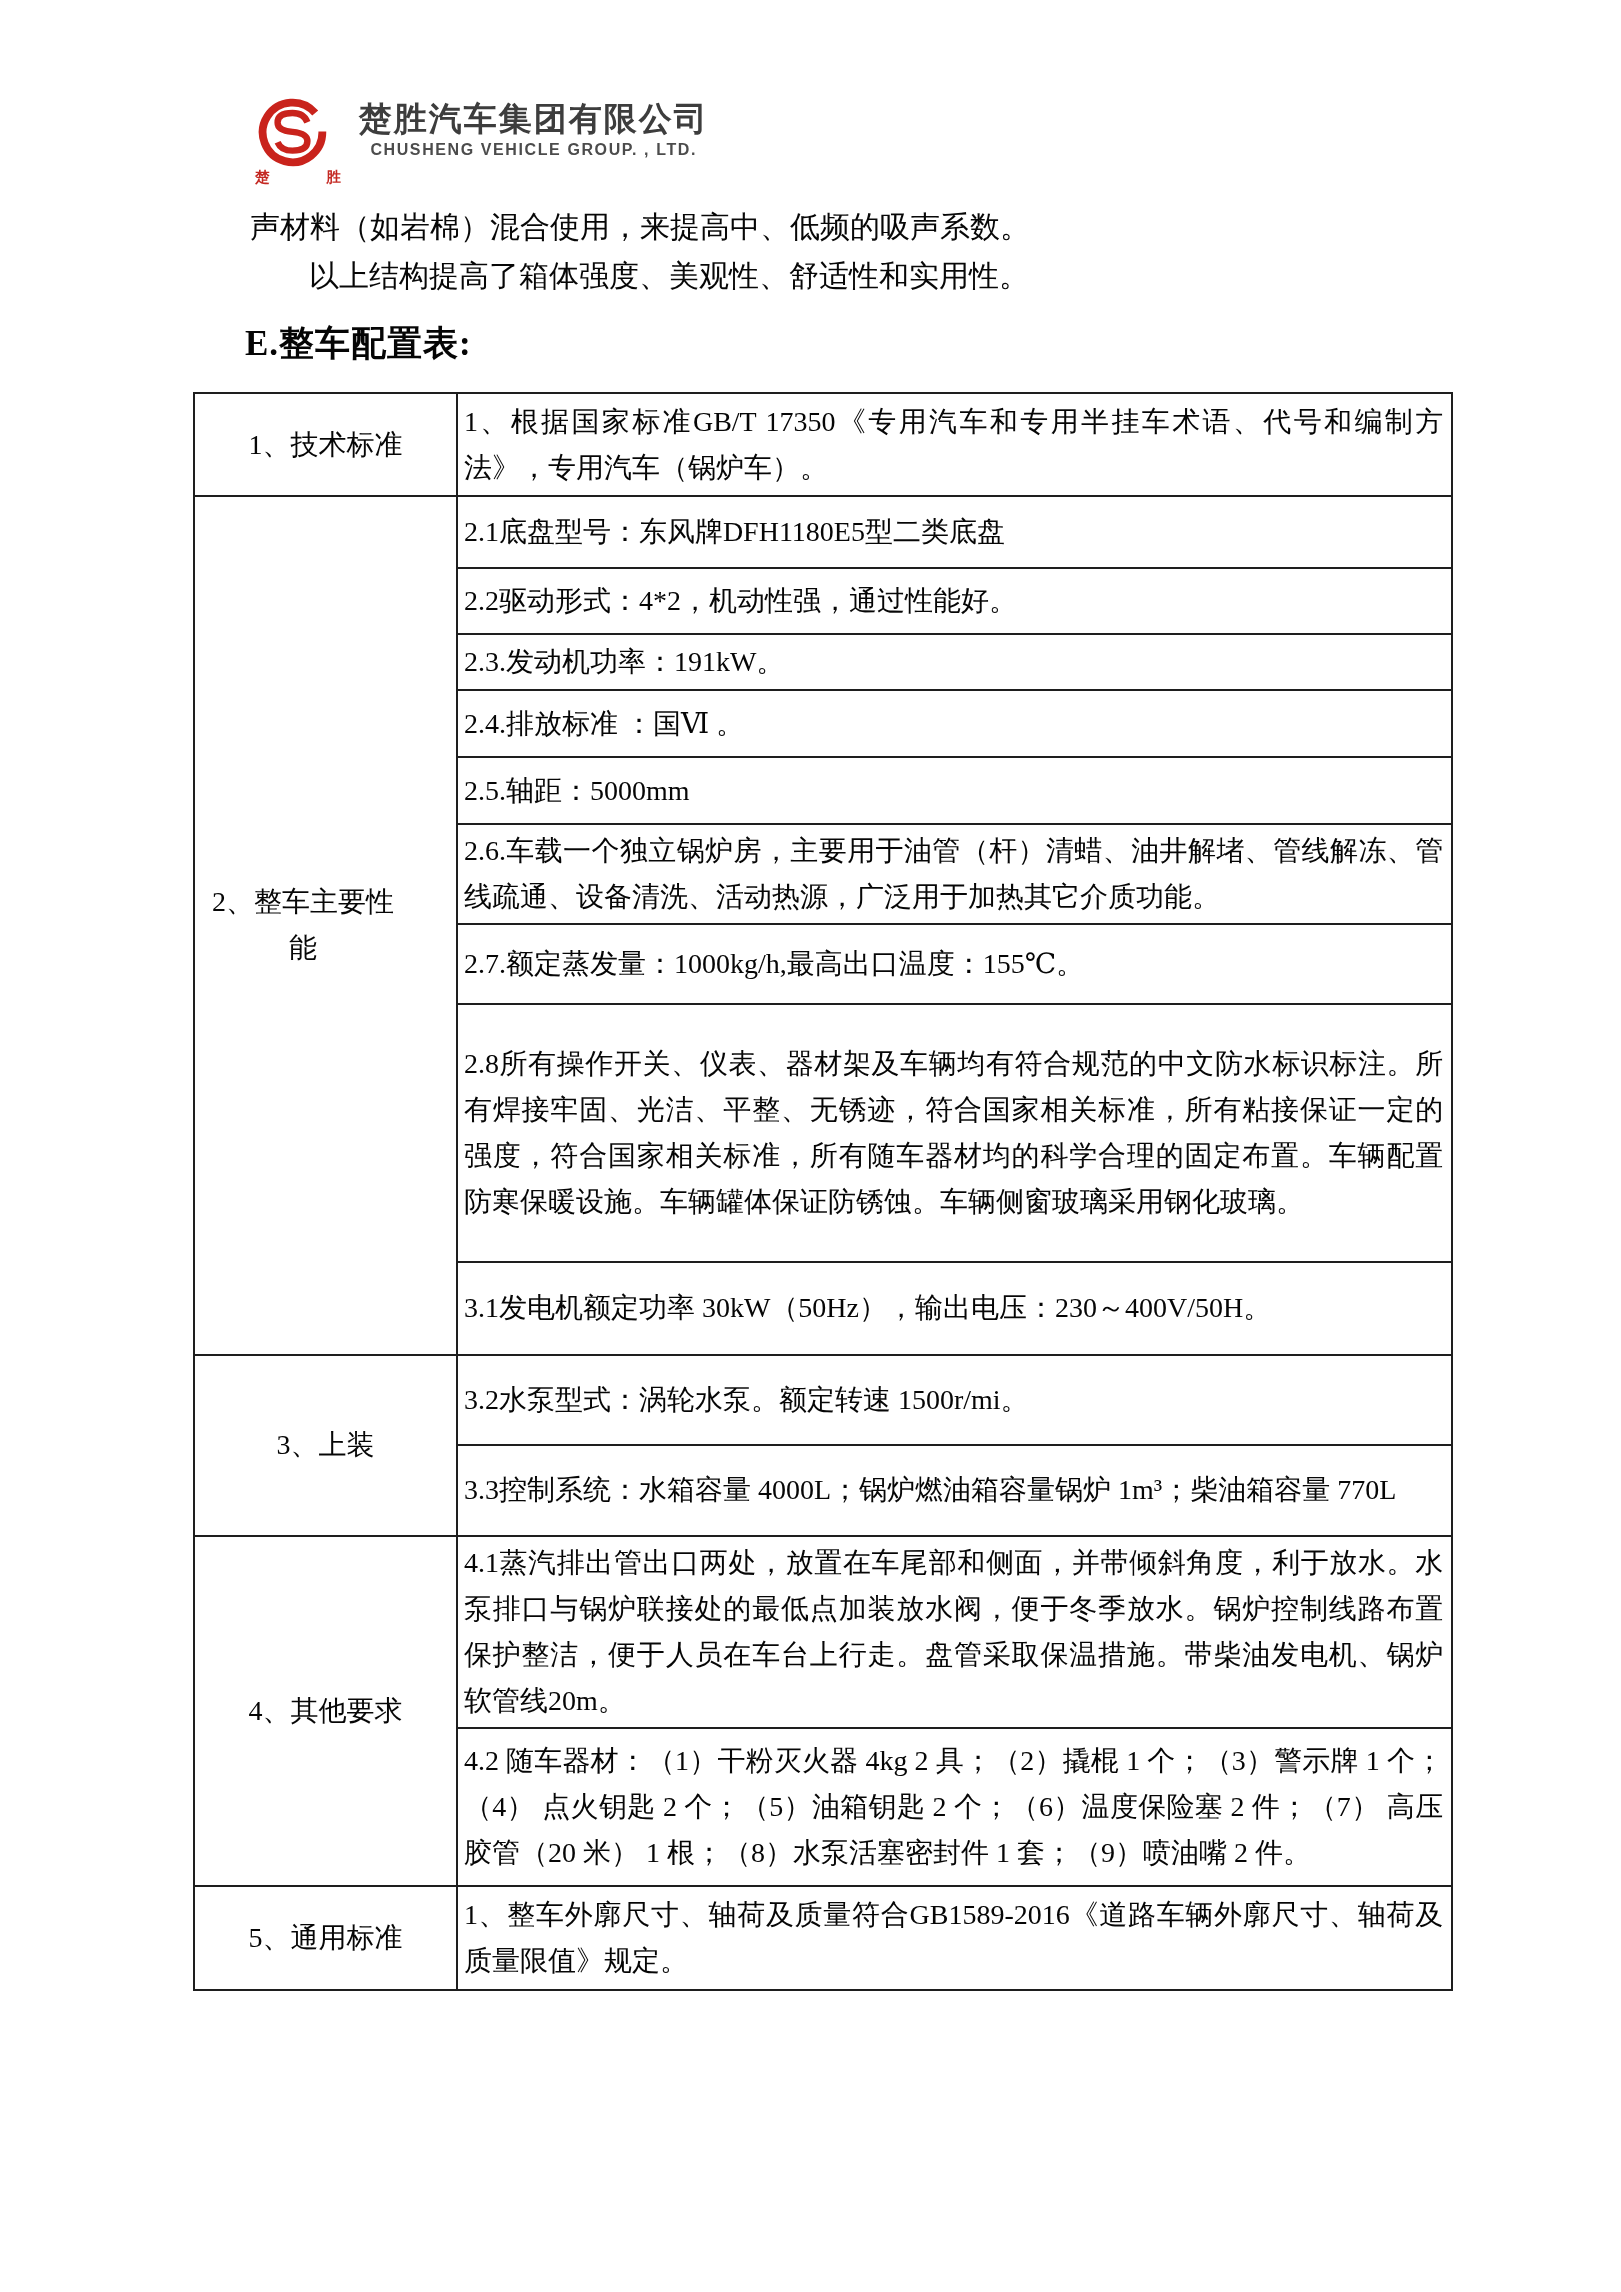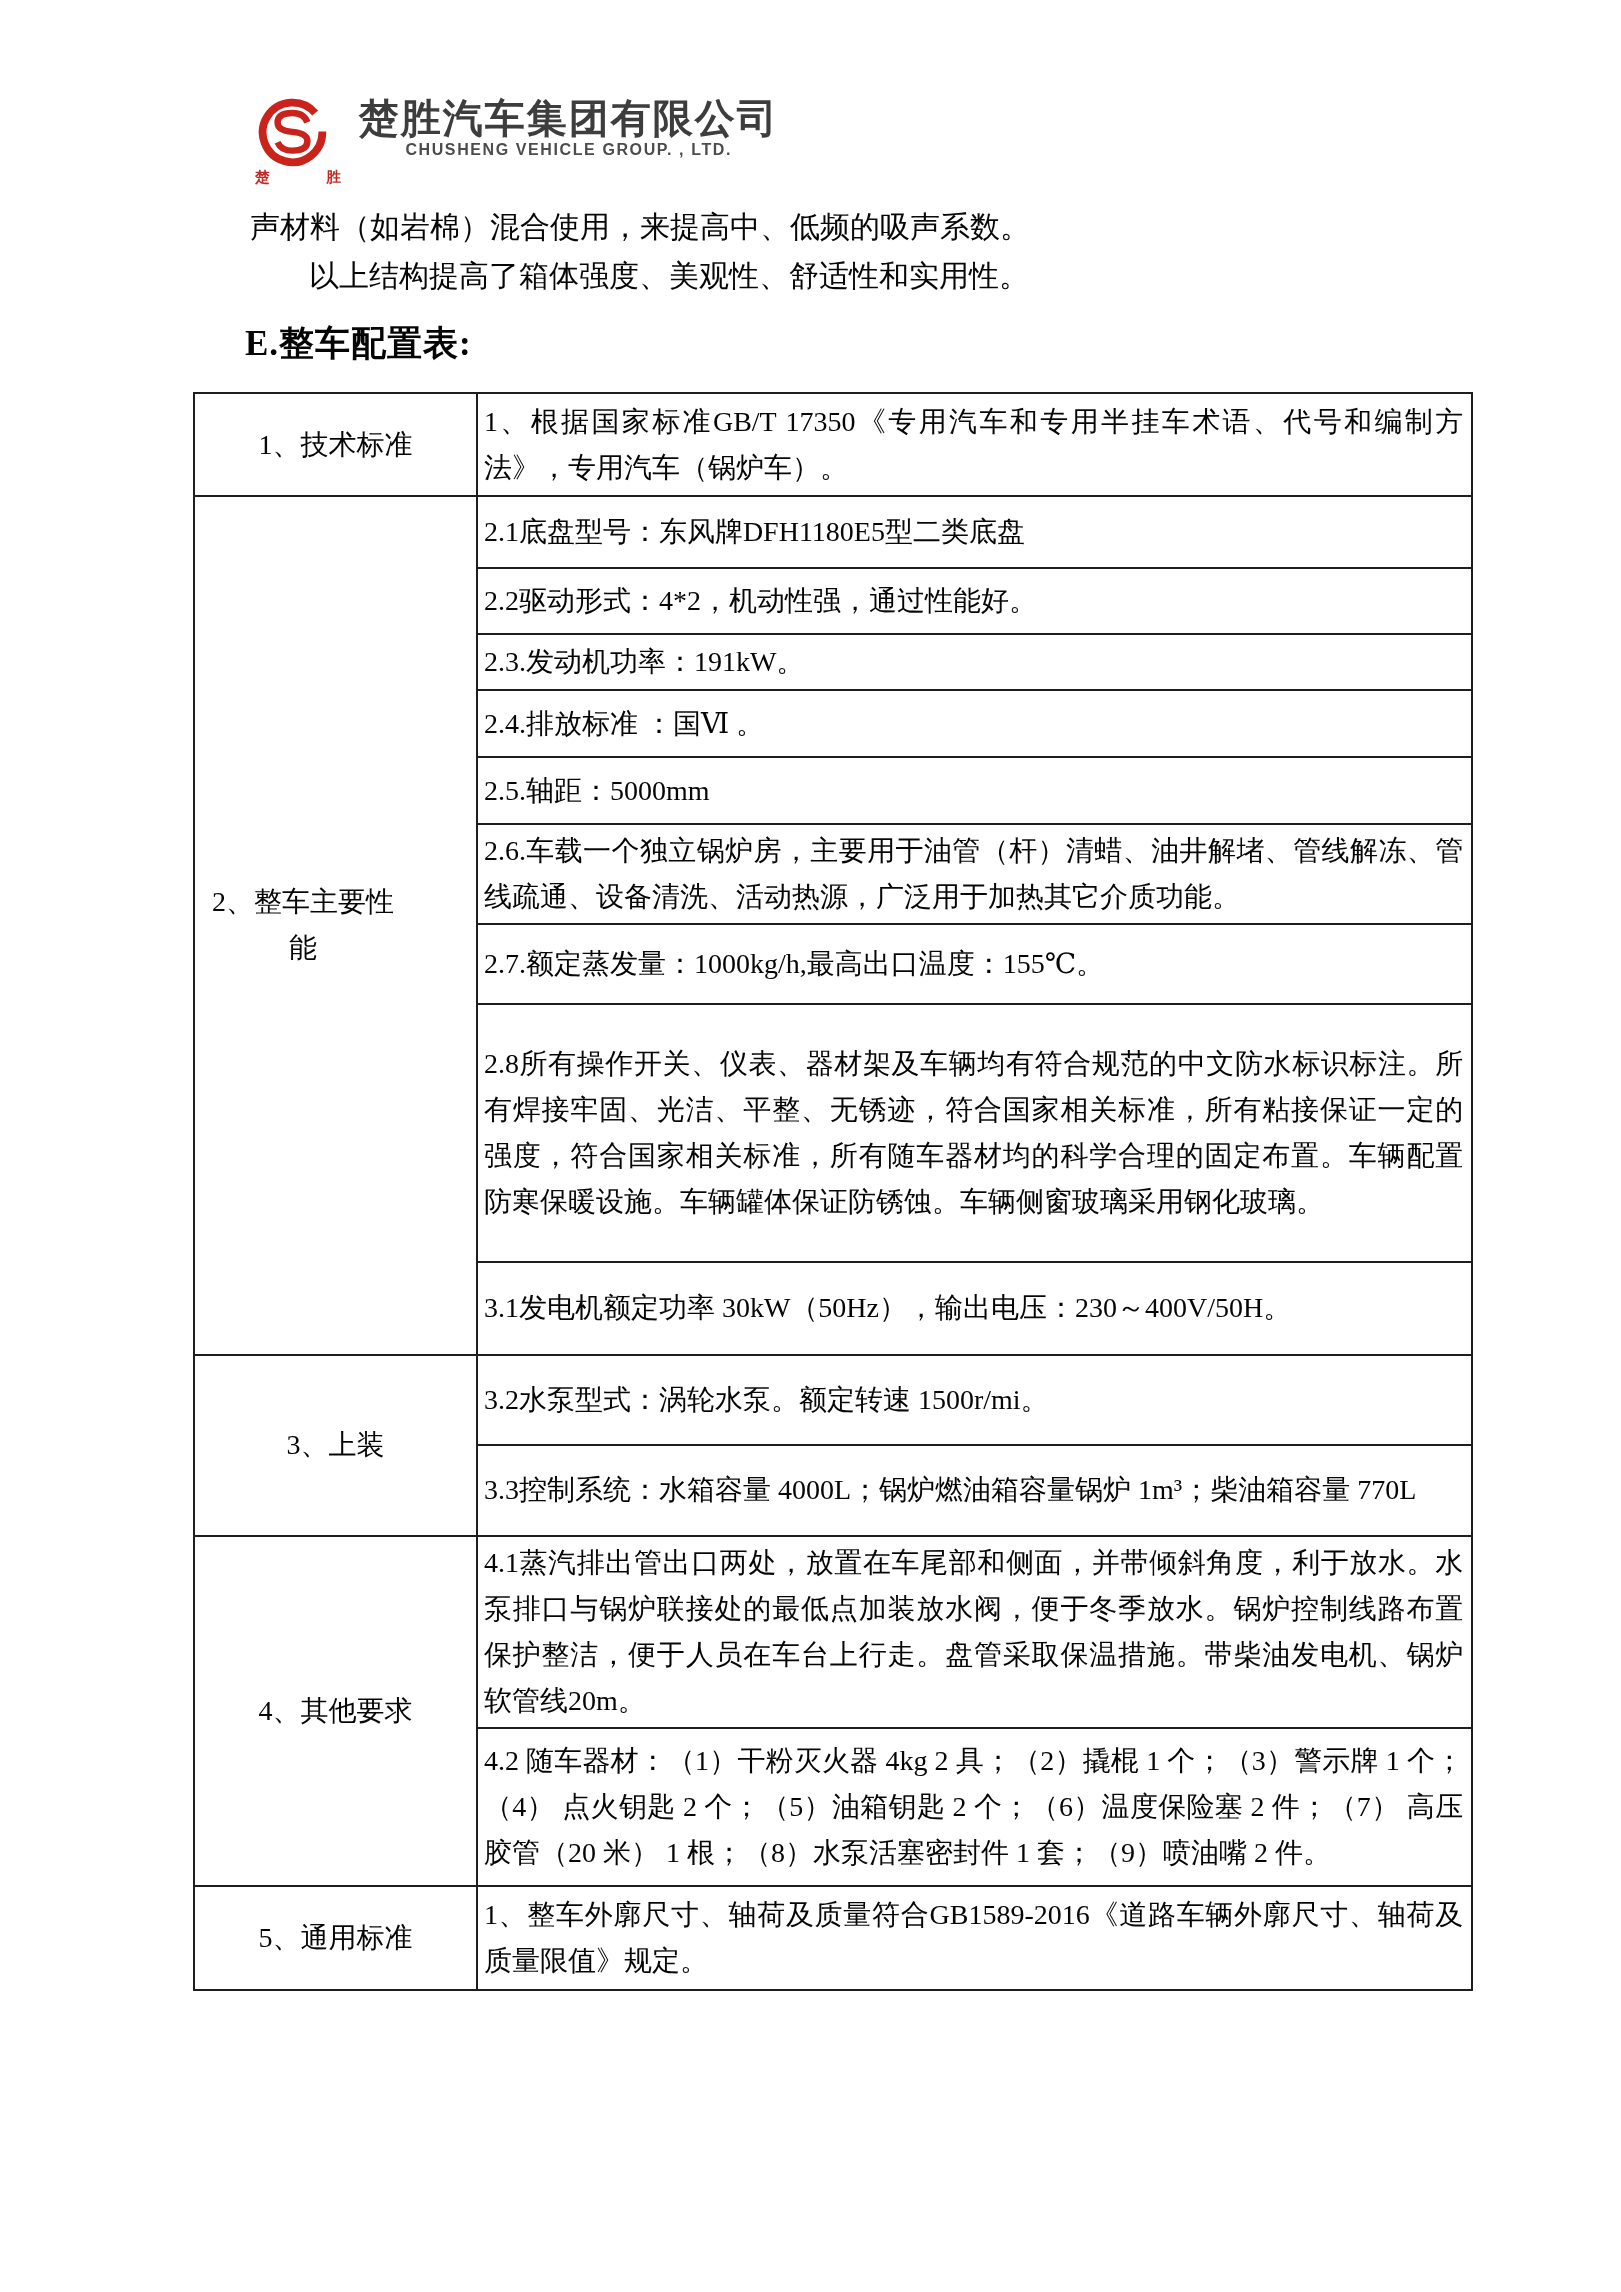--- a/index.html
+++ b/index.html
@@ -11,39 +11,39 @@
     color:#000;
   }
   
   .company-header{position:absolute;top:96px;left:255px;display:flex;align-items:flex-start;}
   .logo-wrap{width:90px;position:relative;}
   .logo-svg{display:block;margin-left:2px;}
   .logo-seal{display:flex;justify-content:space-between;width:86px;margin-top:1px;
     font-size:14.7px;font-weight:bold;color:#c42822;font-family:"Liberation Serif",serif;}
   .company-names{margin-left:13.7px;padding-top:3.9px;}
   .company-cn{font-family:"Liberation Sans","DejaVu Sans",sans-serif;
-    font-weight:bold;font-size:40px;color:#3d3d3d;letter-spacing:2px;line-height:37px;}
+    font-weight:bold;font-size:33px;color:#3d3d3d;letter-spacing:2px;line-height:37px;}
   .company-en{font-family:"Liberation Sans","DejaVu Sans",sans-serif;
     font-weight:bold;font-size:16px;color:#4c4c4c;letter-spacing:1.6px;margin-top:3.9px;text-align:center;}
   
   .intro-line{position:absolute;font-size:30px;line-height:37px;white-space:nowrap;color:#070707;}
   #intro-line-1{top:208px;left:250px;}
   #intro-line-2{top:257px;left:309px;}
   
   .section-heading{position:absolute;top:320px;left:245px;
     font-size:35px;font-weight:bold;color:#050505;letter-spacing:1px;}
   
   .config-table{position:absolute;top:392px;left:193px;width:1236px;
     border-collapse:collapse;table-layout:fixed;}
   .config-table td{
     border:2px solid #1e1e1e;
     font-size:28px;line-height:46px;color:#060606;
     vertical-align:middle;box-sizing:border-box;
   }
-  td.cell-label{width:283px;text-align:center;padding:2px 3.9px;}
+  td.cell-label{width:263px;text-align:center;padding:2px 3.9px;}
   td.cell-text{width:995px;text-align:justify;padding:2.9px 7.8px 2.9px 5.9px;}
   td.bt3{border-top-width:2.9px;}
   .label-inner-narrow{width:208px;text-align:center;}
 </style>
 </head>
 <body>
 
 <div class="company-header">
   <div class="logo-wrap">
     <svg class="logo-svg" width="71" height="71" viewBox="0 0 100 100" aria-hidden="true">

